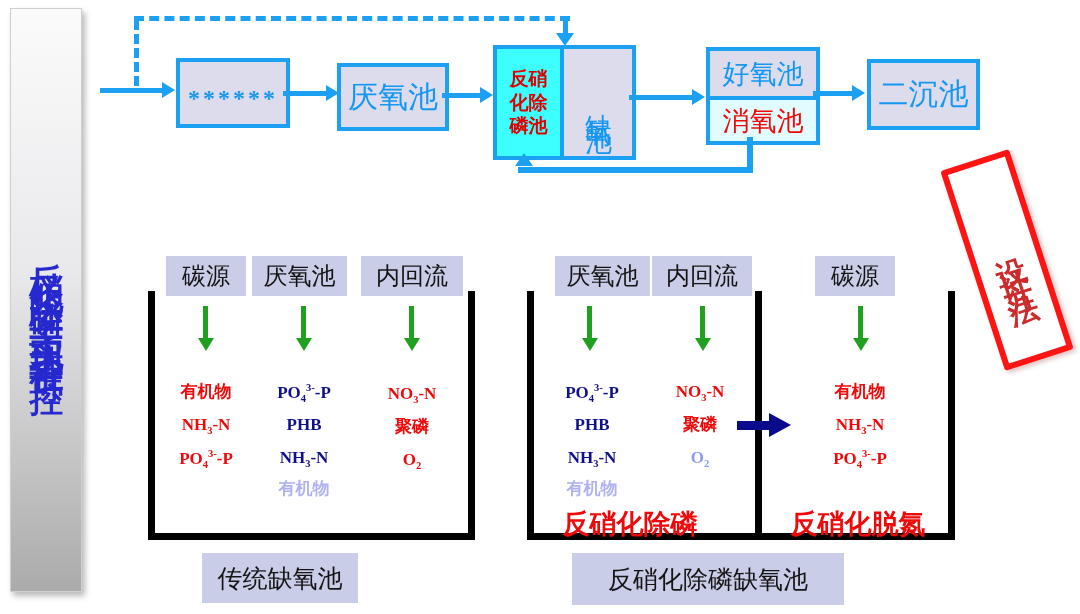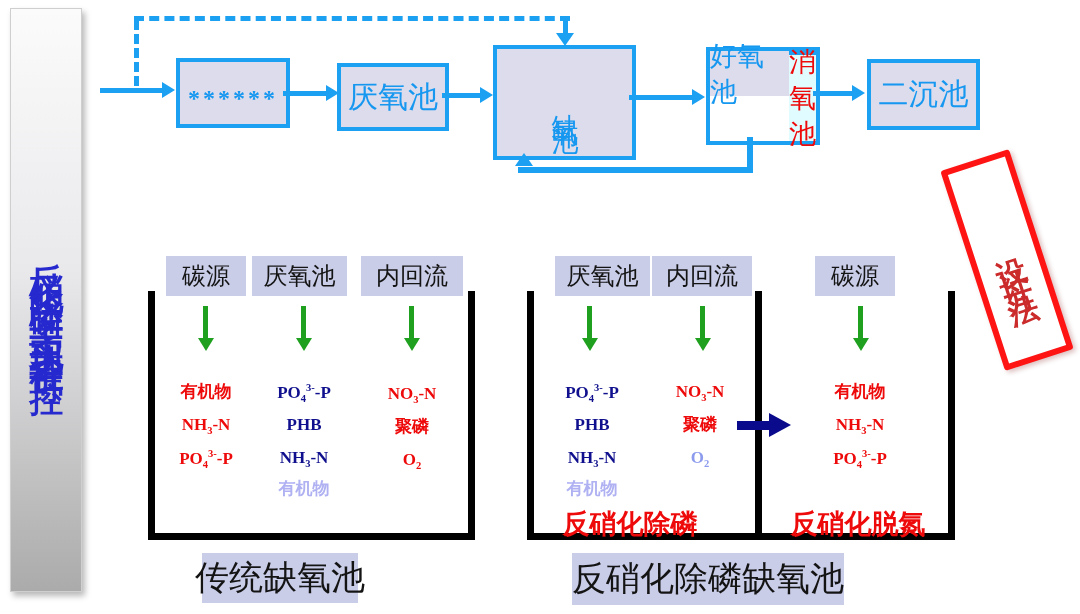--- a/index.html
+++ b/index.html
@@ -31,21 +31,21 @@
   .stars{font-weight:bold;font-size:24px;letter-spacing:3px;transform:translateY(5px);}
   .boxtext{font-size:30px;white-space:nowrap;}
   .dnpr-group{left:493px;top:45px;width:135px;height:107px;display:flex;border:4px solid #1ba0f2;}
   .dnpr-cell{width:63px;background:#3dffff;border-right:4px solid #1ba0f2;display:flex;
              flex-direction:column;align-items:center;justify-content:center;
              color:#e00000;font-weight:bold;font-size:19px;line-height:1.25;}
   .anox-cell{flex:1;background:#dcdcec;display:flex;align-items:center;justify-content:center;}
   .vtext{writing-mode:vertical-lr;text-orientation:upright;line-height:1;}
   .anox-text{color:#1697f0;font-size:27px;letter-spacing:7px;}
   .aer-group{left:706px;top:47px;width:106px;height:90px;border:4px solid #1ba0f2;
-             display:flex;flex-direction:row;}
+             display:flex;flex-direction:column;}
   .aer-top{height:45px;background:#dcdcec;display:flex;align-items:center;justify-content:center;
            color:#1697f0;font-size:27px;}
   .aer-bot{flex:1;background:#e0fcff;border-top:4px solid #1ba0f2;display:flex;align-items:center;
            justify-content:center;color:#ee0a0a;font-size:27px;}
 
   
   .stamp{left:971px;top:155px;width:60px;height:198px;transform:rotate(-18deg);
          background:#ffffff;border:6px solid #ff1414;border-radius:3px;
          box-shadow:2px 3px 5px rgba(120,0,0,.25);display:flex;align-items:center;justify-content:center;}
   .stamp-text{writing-mode:vertical-lr;text-orientation:upright;color:#cb2b2b;
@@ -57,21 +57,21 @@
   .hdr{background:#c9cde8;color:#141414;display:flex;align-items:center;justify-content:center;
        font-size:24px;white-space:nowrap;}
   .gstem{width:5px;background:#1fa01f;}
   .ghead{width:0;height:0;border-left:8px solid transparent;border-right:8px solid transparent;
          border-top:13px solid #1fa01f;}
   .chem{font-weight:bold;font-size:17px;white-space:nowrap;transform:translateX(-50%);line-height:1.2;}
   .chem sub,.chem sup{font-size:62%;font-weight:bold;}
   .red{color:#ee0a0a;} .navy{color:#10108e;} .lilac{color:#afb1f2;} .ltblue{color:#8d9bee;}
   .note{font-weight:bold;font-size:27px;color:#ee0a0a;transform:translateX(-50%);white-space:nowrap;}
   .cap{background:#c9cde8;color:#141414;display:flex;align-items:center;justify-content:center;
-       font-size:34px;white-space:nowrap;}
+       font-size:25px;white-space:nowrap;}
   .nstem{background:#0a0a8c;height:9px;}
   .nhead{width:0;height:0;border-top:12px solid transparent;border-bottom:12px solid transparent;
          border-left:22px solid #0a0a8c;}
 </style>
 </head>
 <body>
 
 <div id="page">
 
   <div class="abs banner">
@@ -94,20 +94,25 @@
   <div class="abs rhead" style="left:326px;top:85px;"></div>
 
   <div class="abs fbox" style="left:337px;top:63px;width:104px;height:60px;">
     <span class="boxtext">厌氧池</span>
   </div>
 
   <div class="abs hstem" style="left:442px;top:93px;width:39px;"></div>
   <div class="abs rhead" style="left:480px;top:87px;"></div>
 
   <div class="abs dnpr-group">
+    <div class="dnpr-cell">
+      <div>反硝</div>
+      <div>化除</div>
+      <div>磷池</div>
+    </div>
     <div class="anox-cell">
       <span class="vtext anox-text">缺氧池</span>
     </div>
   </div>
 
   <div class="abs hstem" style="left:629px;top:95px;width:64px;"></div>
   <div class="abs rhead" style="left:692px;top:89px;"></div>
 
   <div class="abs aer-group">
     <div class="aer-top">

